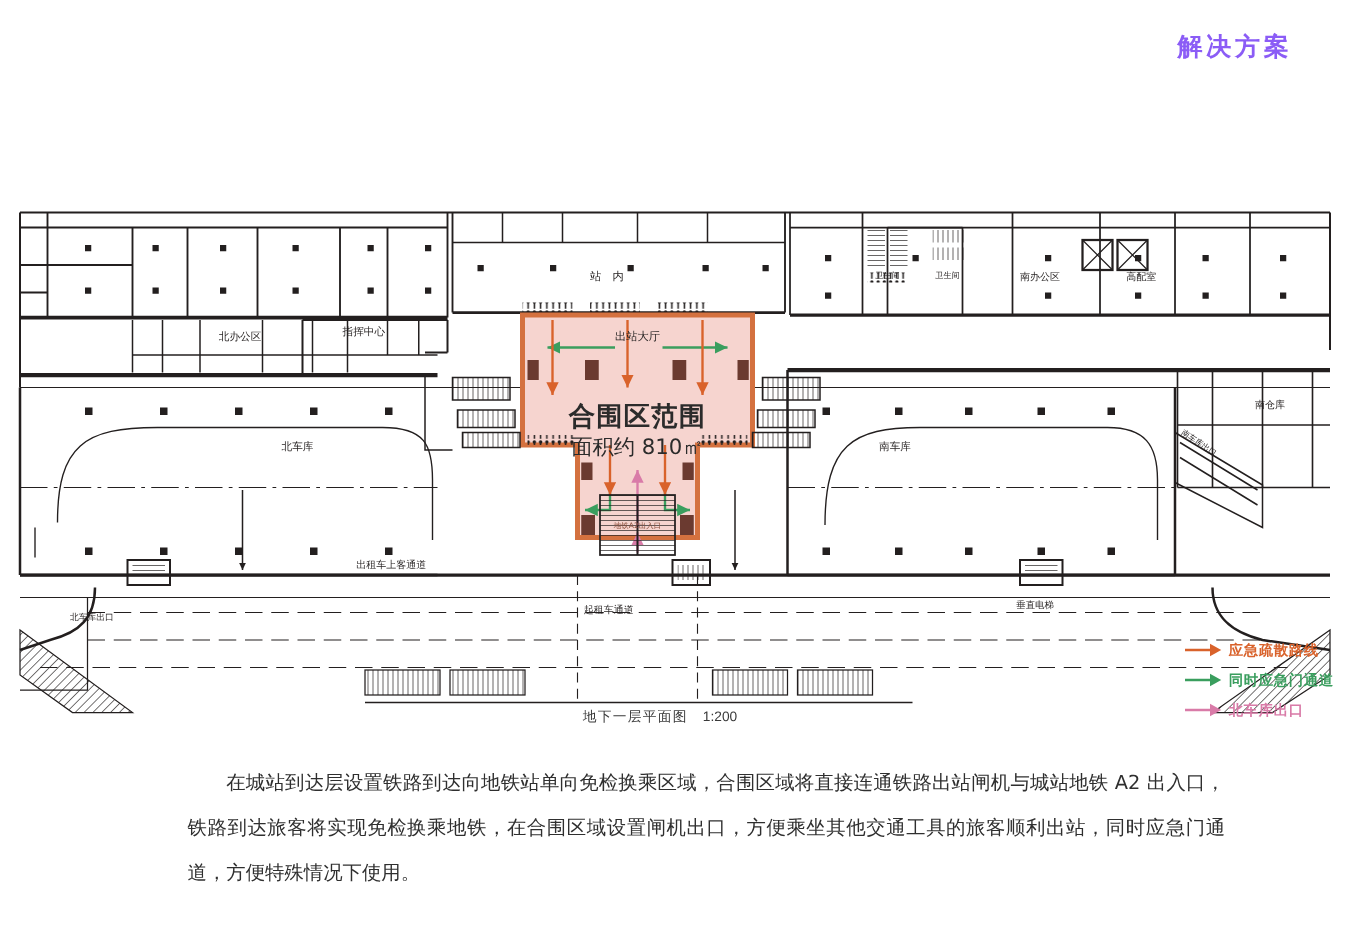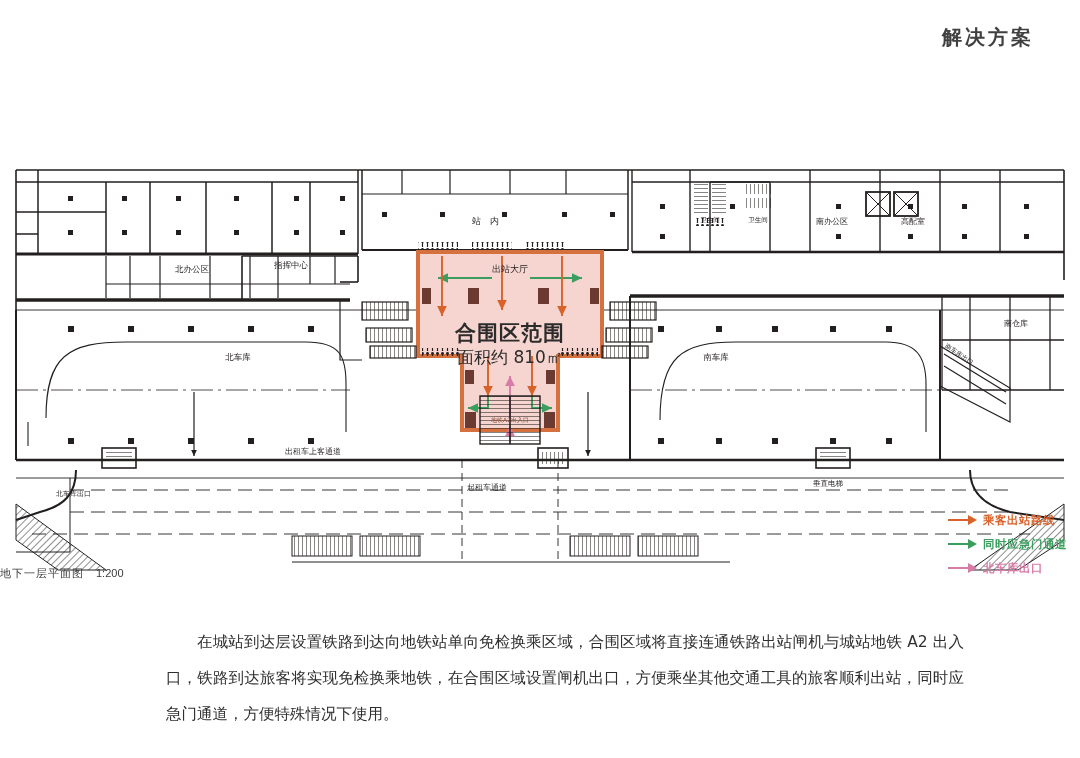--- a/index.html
+++ b/index.html
@@ -5,21 +5,21 @@
   html,body{margin:0;padding:0;background:#ffffff;}
   body{
     width:1080px;height:758px;position:relative;overflow:hidden;
     font-family:"Liberation Sans","DejaVu Sans",sans-serif;
     color:#2b2b2b;
   }
   
   #page-title{
     position:absolute;right:46px;top:24px;
     font-family:"Liberation Serif","DejaVu Serif",serif;
-    font-size:20px;font-weight:700;letter-spacing:3px;color:#404040;
+    font-size:20px;font-weight:700;letter-spacing:3px;color:#8b5cf6;
   }
   
   #drawing{
     position:absolute;left:10px;top:160px;width:1060px;height:420px;
   }
   #drawing svg{display:block;width:1060px;height:420px;}
   
   #legend{
     position:absolute;left:948px;top:508px;width:125px;
   }
@@ -32,32 +32,32 @@
     position:absolute;left:20px;top:1px;width:0;height:0;display:block;
     border-top:5px solid transparent;border-bottom:5px solid transparent;
     border-left:9px solid currentColor;
   }
   .legend-label{
     font-size:11.5px;font-weight:700;letter-spacing:.5px;white-space:nowrap;
     font-family:"DejaVu Sans","Liberation Sans",sans-serif;
   }
   
   #plan-caption{
-    position:absolute;left:0;top:566px;width:1056px;text-align:left;
+    position:absolute;left:0;top:566px;width:1056px;text-align:center;
     font-size:11px;color:#3a3a3a;letter-spacing:1px;
   }
   #plan-caption .scale{margin-left:12px;letter-spacing:0;}
   
   #body-text{
     position:absolute;left:150px;top:608px;width:830px;
     font-size:15.5px;line-height:36px;color:#2f2f2f;
     font-family:"DejaVu Sans","Liberation Sans",sans-serif;
     text-align:justify;
   }
-  #body-text p{margin:16px;text-indent:2em;}
+  #body-text p{margin:0;text-indent:2em;}
   
 </style>
 </head>
 <body>
 
 <div id="page-title">解决方案</div>
 
 <div id="drawing">
 <svg viewBox="0 0 1060 420" xmlns="http://www.w3.org/2000/svg">
   <defs>
@@ -404,21 +404,21 @@
 <div id="plan-caption">
   <span>地下一层平面图</span><span class="scale">1:200</span>
 </div>
 
 <div id="legend">
   <div class="legend-row">
     <span class="legend-arrow" style="color:#d9622b">
         <i style="background:#d9622b"></i>
         <b></b>
       </span>
-    <span class="legend-label" style="color:#d9622b">乘客出站路线</span>
+    <span class="legend-label" style="color:#d9622b">应急疏散路线</span>
   </div>
   <div class="legend-row">
     <span class="legend-arrow" style="color:#3a9e5e">
         <i style="background:#3a9e5e"></i>
         <b></b>
       </span>
     <span class="legend-label" style="color:#3a9e5e">同时应急门通道</span>
   </div>
   <div class="legend-row">
     <span class="legend-arrow" style="color:#d97ba8">

